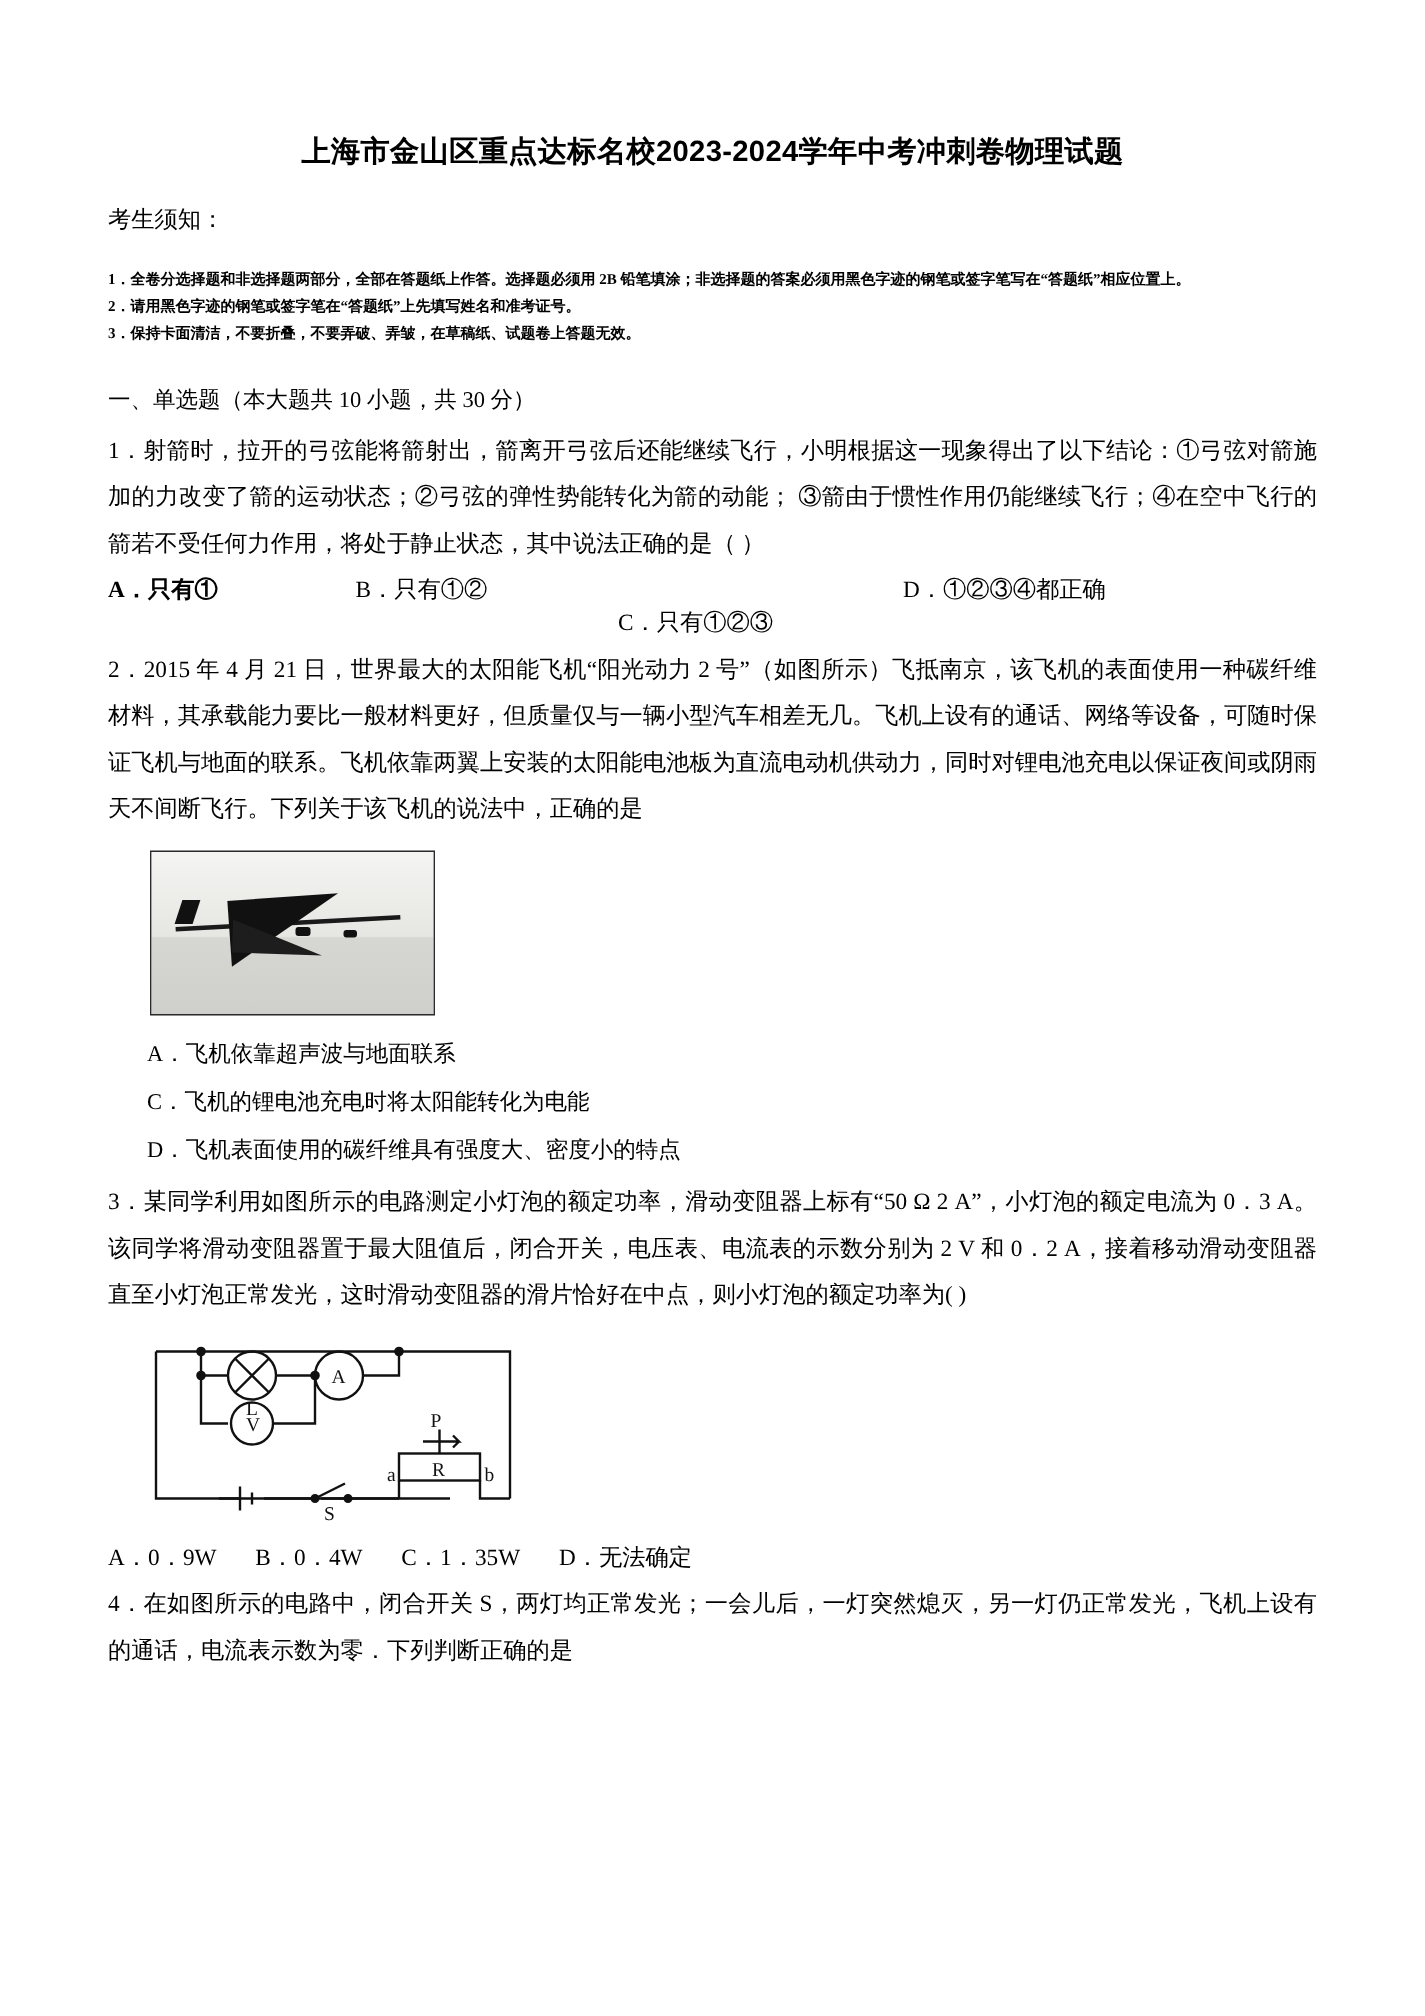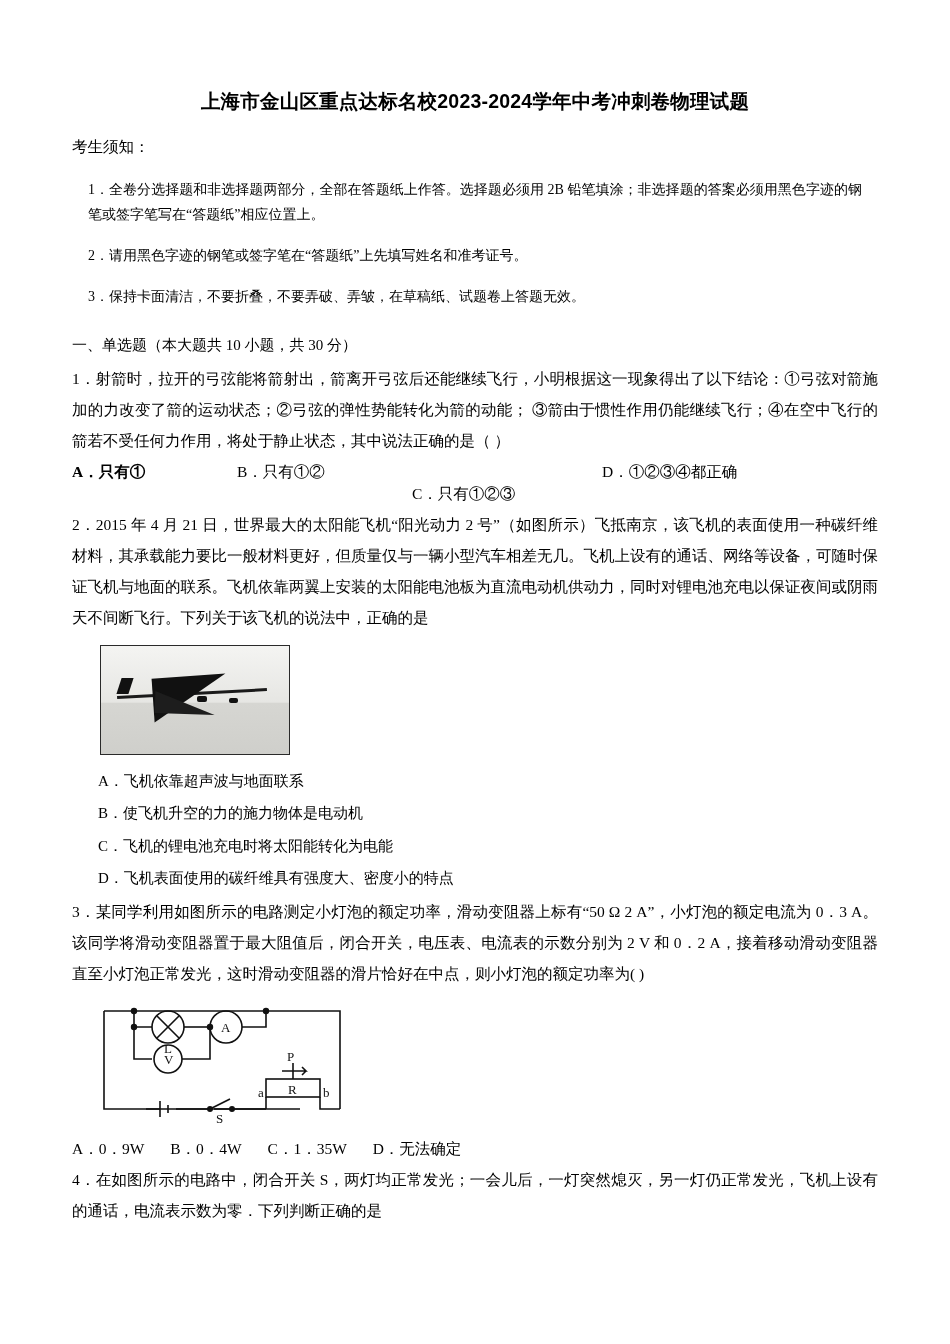--- a/index.html
+++ b/index.html
@@ -30,24 +30,25 @@
     letter-spacing: 0.2px;
     margin: 0 0 18px 0;
     line-height: 1.4;
   }
   .notice-head {
     font-size: 15.5px;
     margin: 0 0 18px 0;
     line-height: 1.75;
   }
   .notice-line {
-    font-size: 14px;
+    font-size: 10px;
     line-height: 1.78;
-    margin: 16px;
+    margin: 0;
     text-align: justify;
+    font-weight: bold;
   }
   .section-title {
     font-size: 15px;
     margin: 22px 0 4px 0;
     line-height: 1.8;
   }
   .q {
     font-size: 15.5px;
     line-height: 2.0;
     text-align: justify;
@@ -180,21 +181,20 @@
     <div class="plane-body"></div>
     <div class="plane-wing"></div>
     <div class="plane-wing2"></div>
     <div class="plane-tail"></div>
     <div class="plane-pod"></div>
     <div class="plane-pod2"></div>
   </div>
 
   <div class="opt-list">
     <p class="opt-item">A．飞机依靠超声波与地面联系</p>
-    <p class="opt-item">B．使飞机升空的力的施力物体是电动机</p>
     <p class="opt-item">C．飞机的锂电池充电时将太阳能转化为电能</p>
     <p class="opt-item">D．飞机表面使用的碳纤维具有强度大、密度小的特点</p>
   </div>
 
   <p class="q tight">
     <span>3．</span><span>某同学利用如图所示的电路测定小灯泡的额定功率，滑动变阻器上标有“50 Ω   2 A”，小灯泡的额定电流为 0．3 A。该同学将滑动变阻器置于最大阻值后，闭合开关，电压表、电流表的示数分别为 2 V 和 0．2 A，接着移动滑动变阻器直至小灯泡正常发光，这时滑动变阻器的滑片恰好在中点，则小灯泡的额定功率为(           )</span>
   </p>
 
   <div class="fig-circuit">
     <svg width="330" height="130" viewBox="0 0 330 130">

